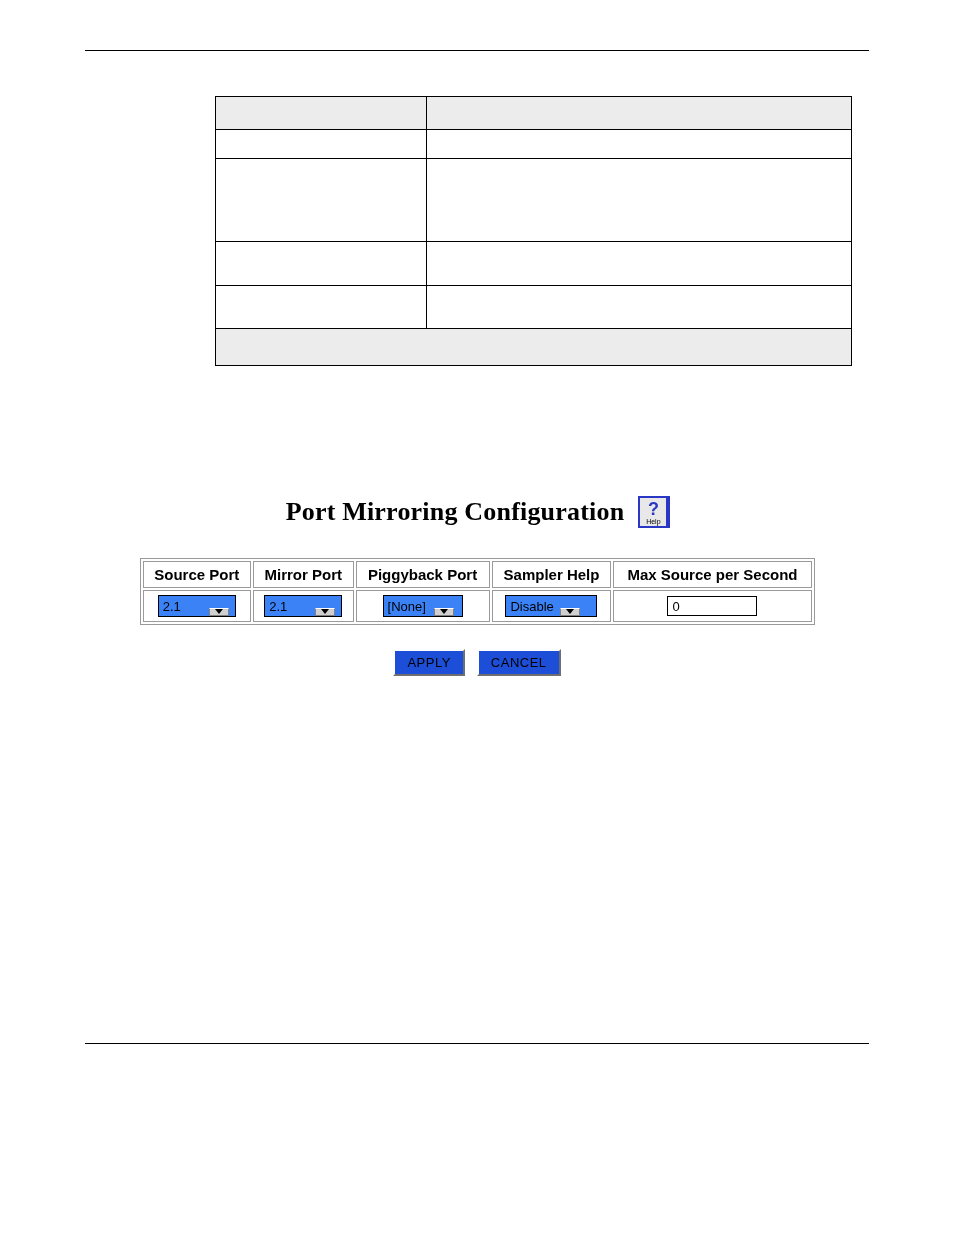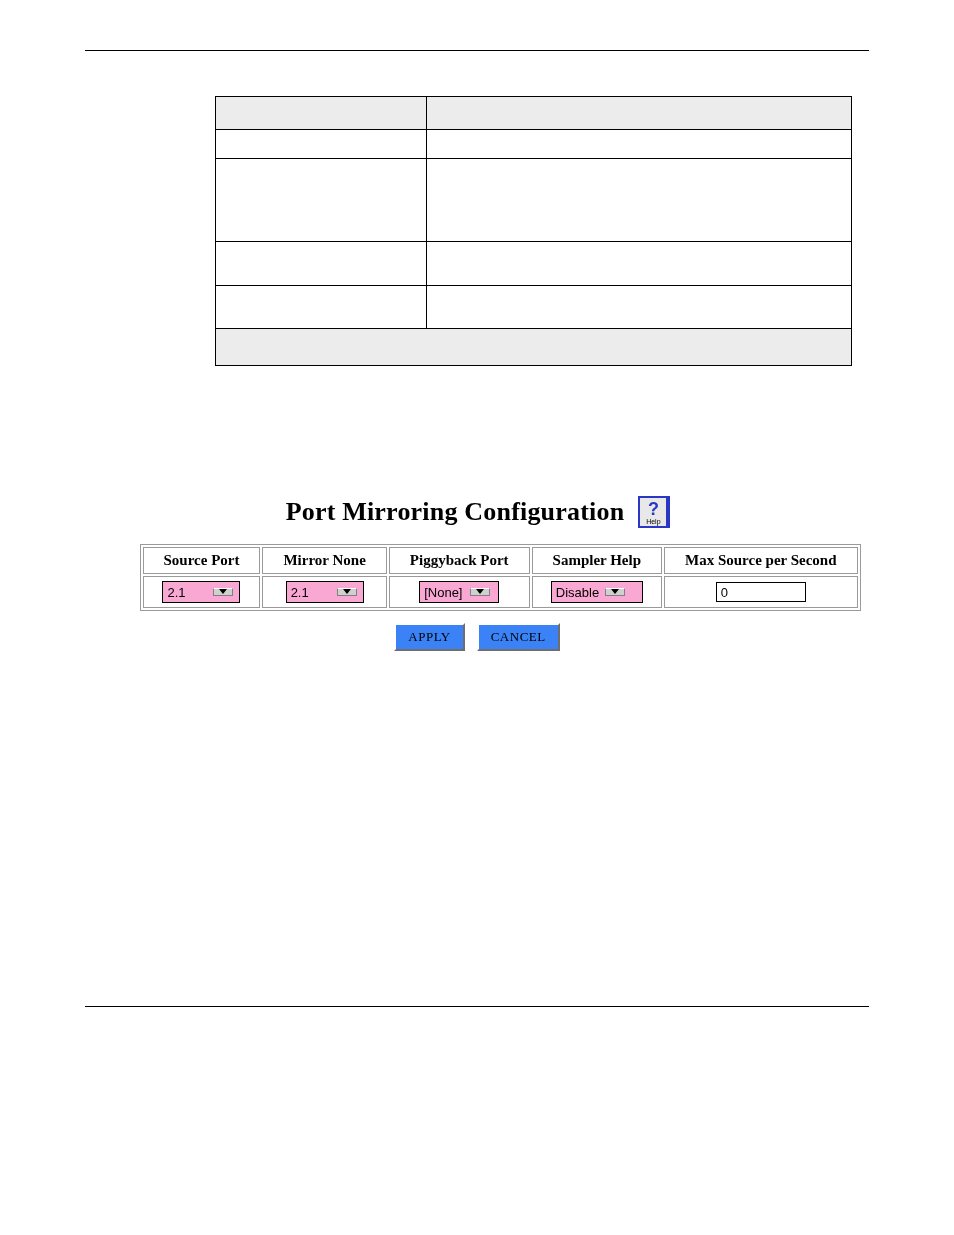--- a/index.html
+++ b/index.html
@@ -38,21 +38,21 @@
     table.spec .row-h3 { height: 44px; }
     table.spec .row-h4 { height: 43px; }
     table.spec .footer-row {
       background: #ececec;
       height: 37px;
     }
     
     .screenshot-title {
       text-align: center;
       margin-top: 130px;
-      margin-bottom: 16px;
+      margin-bottom: 30px;
     }
     .screenshot-title h2 {
       display: inline-block;
       font-family: "Times New Roman", Times, serif;
       font-weight: bold;
       font-size: 26px;
       letter-spacing: 0.2px;
       margin: 0;
       vertical-align: middle;
     }
@@ -93,39 +93,39 @@
     }
     table.config {
       border-collapse: separate;
       border-spacing: 2px;
       width: 100%;
       border: 1px solid #9a9a9a;
       background: #fff;
     }
     table.config th {
       border: 1px solid #9a9a9a;
-      font-family: Liberation Serif, serif;
+      font-family: Liberation Sans, sans-serif;
       font-weight: bold;
       font-size: 15px;
-      padding: 4px 20px;
+      padding: 4px 8px;
       text-align: center;
       white-space: nowrap;
     }
     table.config td {
       border: 1px solid #9a9a9a;
       padding: 4px 4px;
       text-align: center;
     }
     
     .win-select {
       display: inline-flex;
-      align-items: center;
+      align-items: flex-end;
       height: 22px;
       border: 1px solid #000;
-      background: #f9a8d4;
+      background: #3b82f6;
       font-family: Arial, sans-serif;
       font-size: 13px;
       box-sizing: border-box;
     }
     .win-select .val {
       padding: 1px 6px 0 4px;
       min-width: 40px;
       text-align: left;
       line-height: 19px;
     }
@@ -152,29 +152,29 @@
       padding: 0 4px;
       box-sizing: border-box;
       width: 90px;
     }
     .btn-row {
       text-align: center;
       margin-top: 12px;
     }
     .win-btn {
       display: inline-block;
-      background: #3b82f6;
+      background: #1d4ed8;
       border-top: 2px solid #fff;
       border-left: 2px solid #fff;
       border-right: 2px solid #6e6e6e;
       border-bottom: 2px solid #6e6e6e;
-      font-family: Liberation Serif, serif;
+      font-family: Liberation Sans, sans-serif;
       font-size: 13px;
       padding: 4px 12px;
-      margin: 0 4px;
+      margin: 12px 4px;
       letter-spacing: 0.5px;
       cursor: default;
     }
     .footer-rule {
       border: none;
       border-top: 1.5px solid #000;
       margin-top: 355px;
     }
   </style>
 </head>
@@ -216,21 +216,21 @@
     <span class="q">?</span>
     <span class="lbl">Help</span>
   </span>
 </div>
 
 <div class="config-wrap">
   <table class="config">
     <tbody>
         <tr>
       <th>Source Port</th>
-      <th>Mirror None</th>
+      <th>Mirror Port</th>
       <th>Piggyback Port</th>
       <th>Sampler Help</th>
       <th>Max Source per Second</th>
     </tr>
     <tr>
       <td>
         <span class="win-select" style="width:78px">
           <span class="val">2.1</span>
           <span class="arrow">
             <svg width="8" height="6">

